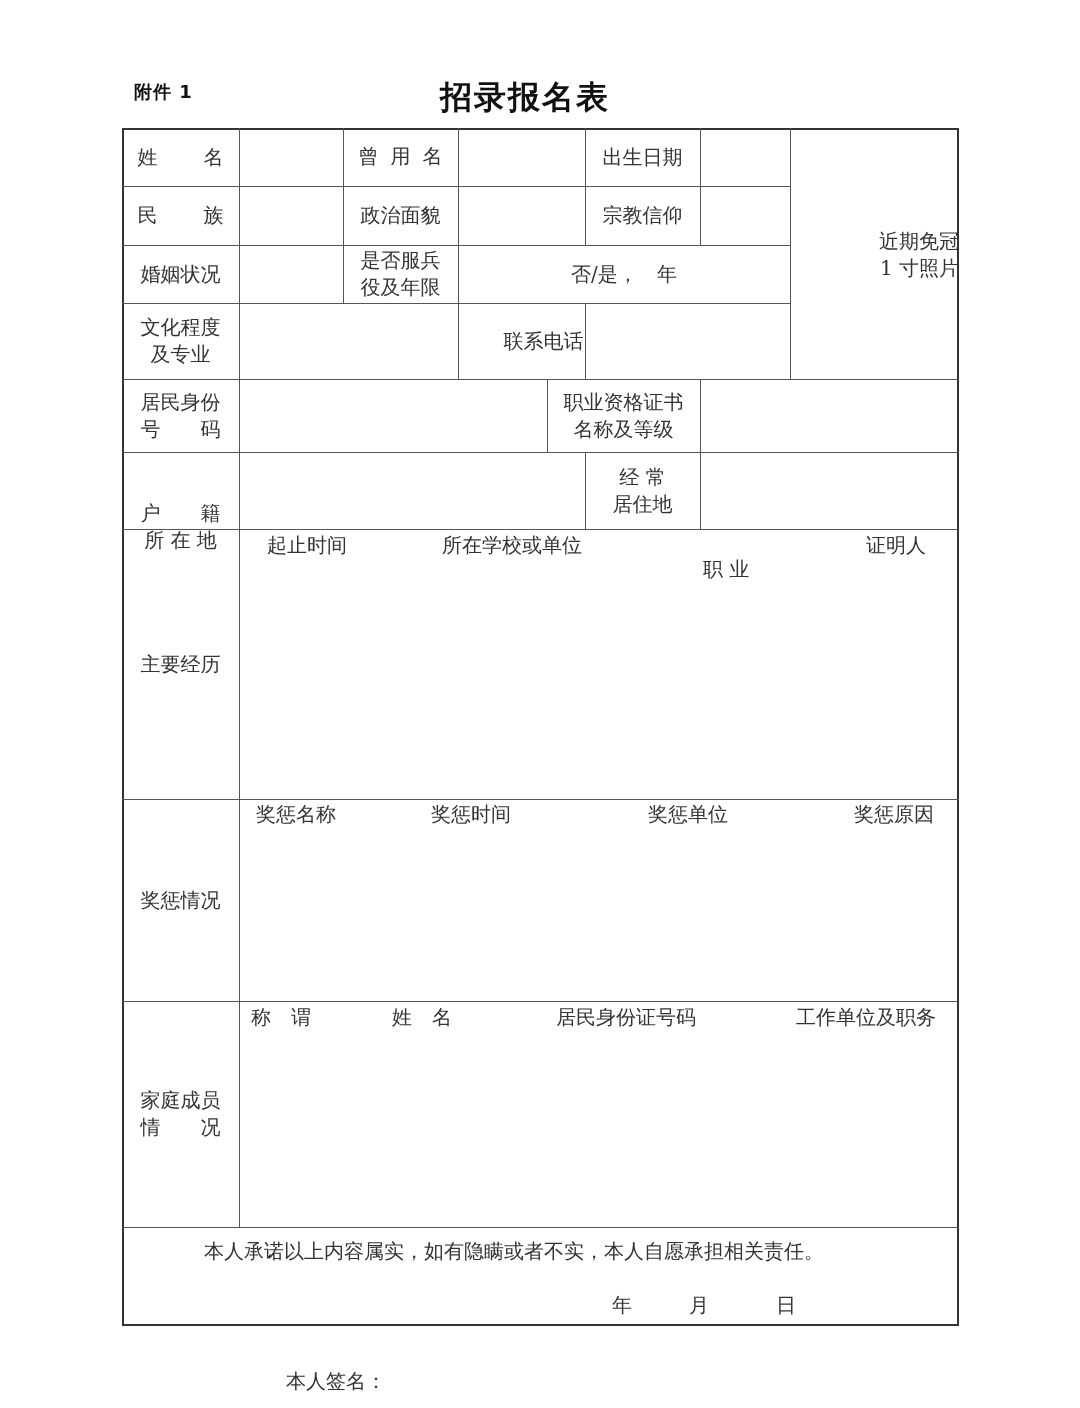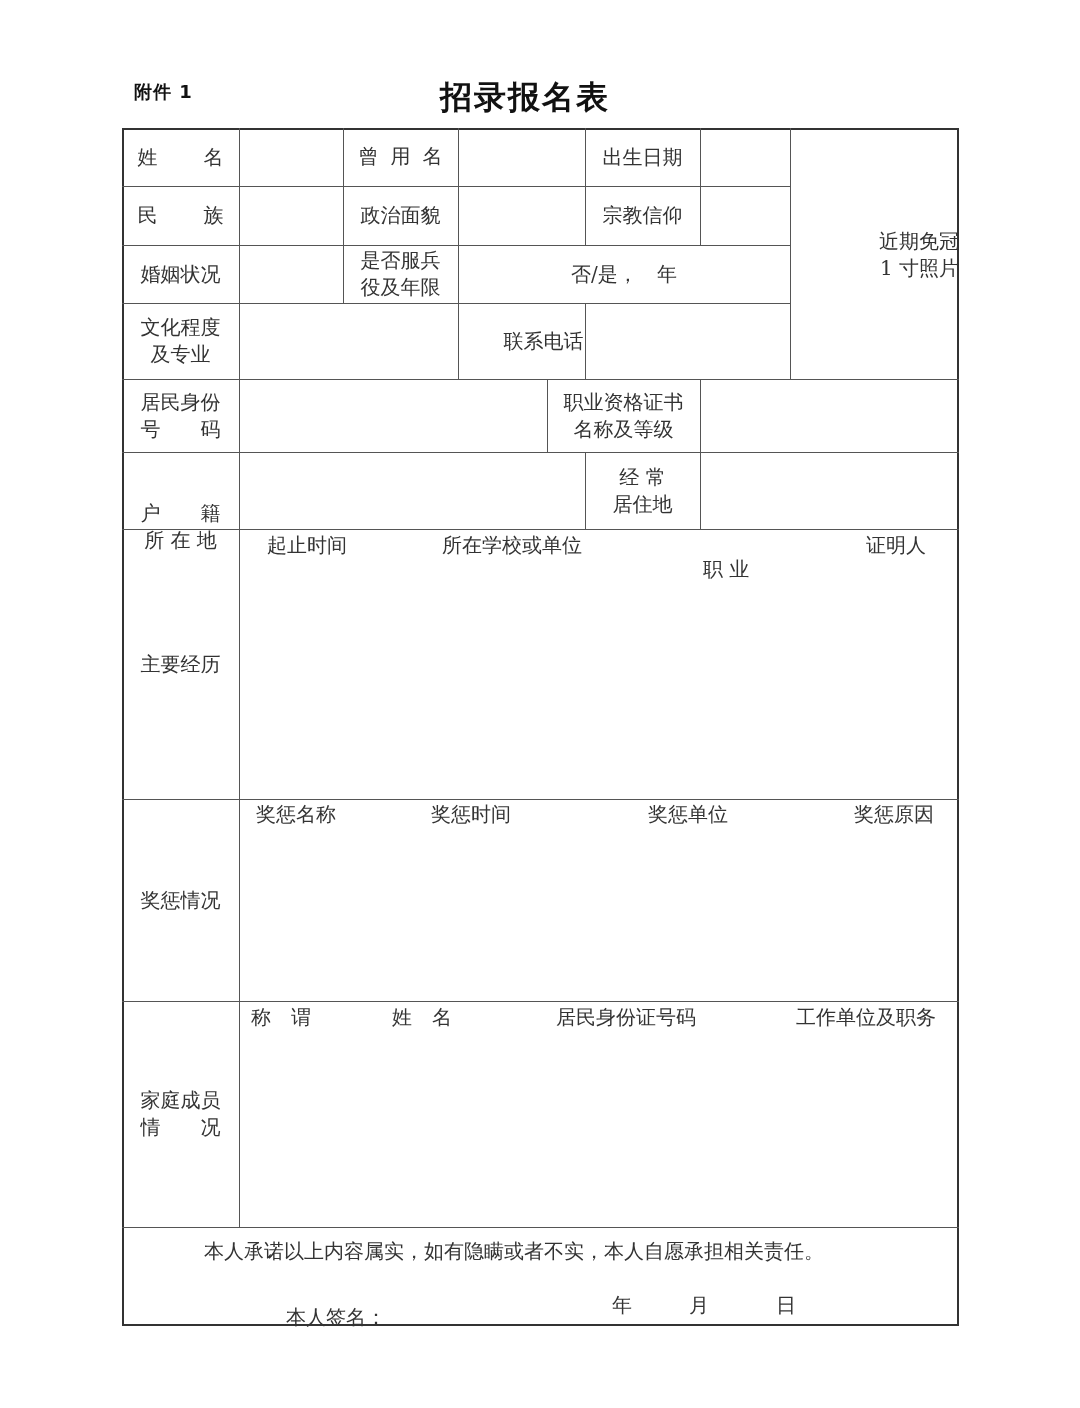--- a/index.html
+++ b/index.html
@@ -135,17 +135,17 @@
   <span>家庭成员</span>
   <span>情　　况</span>
 </div>
 <div class="hdr" style="left:251px; top:1004px;">称　谓</div>
 <div class="hdr" style="left:392px; top:1004px;">姓　名</div>
 <div class="hdr" style="left:556px; top:1004px;">居民身份证号码</div>
 <div class="hdr" style="left:796px; top:1004px;">工作单位及职务</div>
 <div class="field" style="left:240px; top:1032px; width:719px; height:195px;"></div>
 
 <div class="hdr" style="left:204px; top:1238px;">本人承诺以上内容属实，如有隐瞒或者不实，本人自愿承担相关责任。</div>
-<div class="hdr" style="left:286px; top:1304px;">本人签名：</div>
+<div class="hdr" style="left:286px; top:1368px;">本人签名：</div>
 <div class="field" style="left:390px; top:1288px; width:200px; height:30px;"></div>
 <div class="hdr" style="left:612px; top:1292px;">年</div>
 <div class="hdr" style="left:689px; top:1292px;">月</div>
 <div class="hdr" style="left:776px; top:1292px;">日</div>
 
 </body></html>

